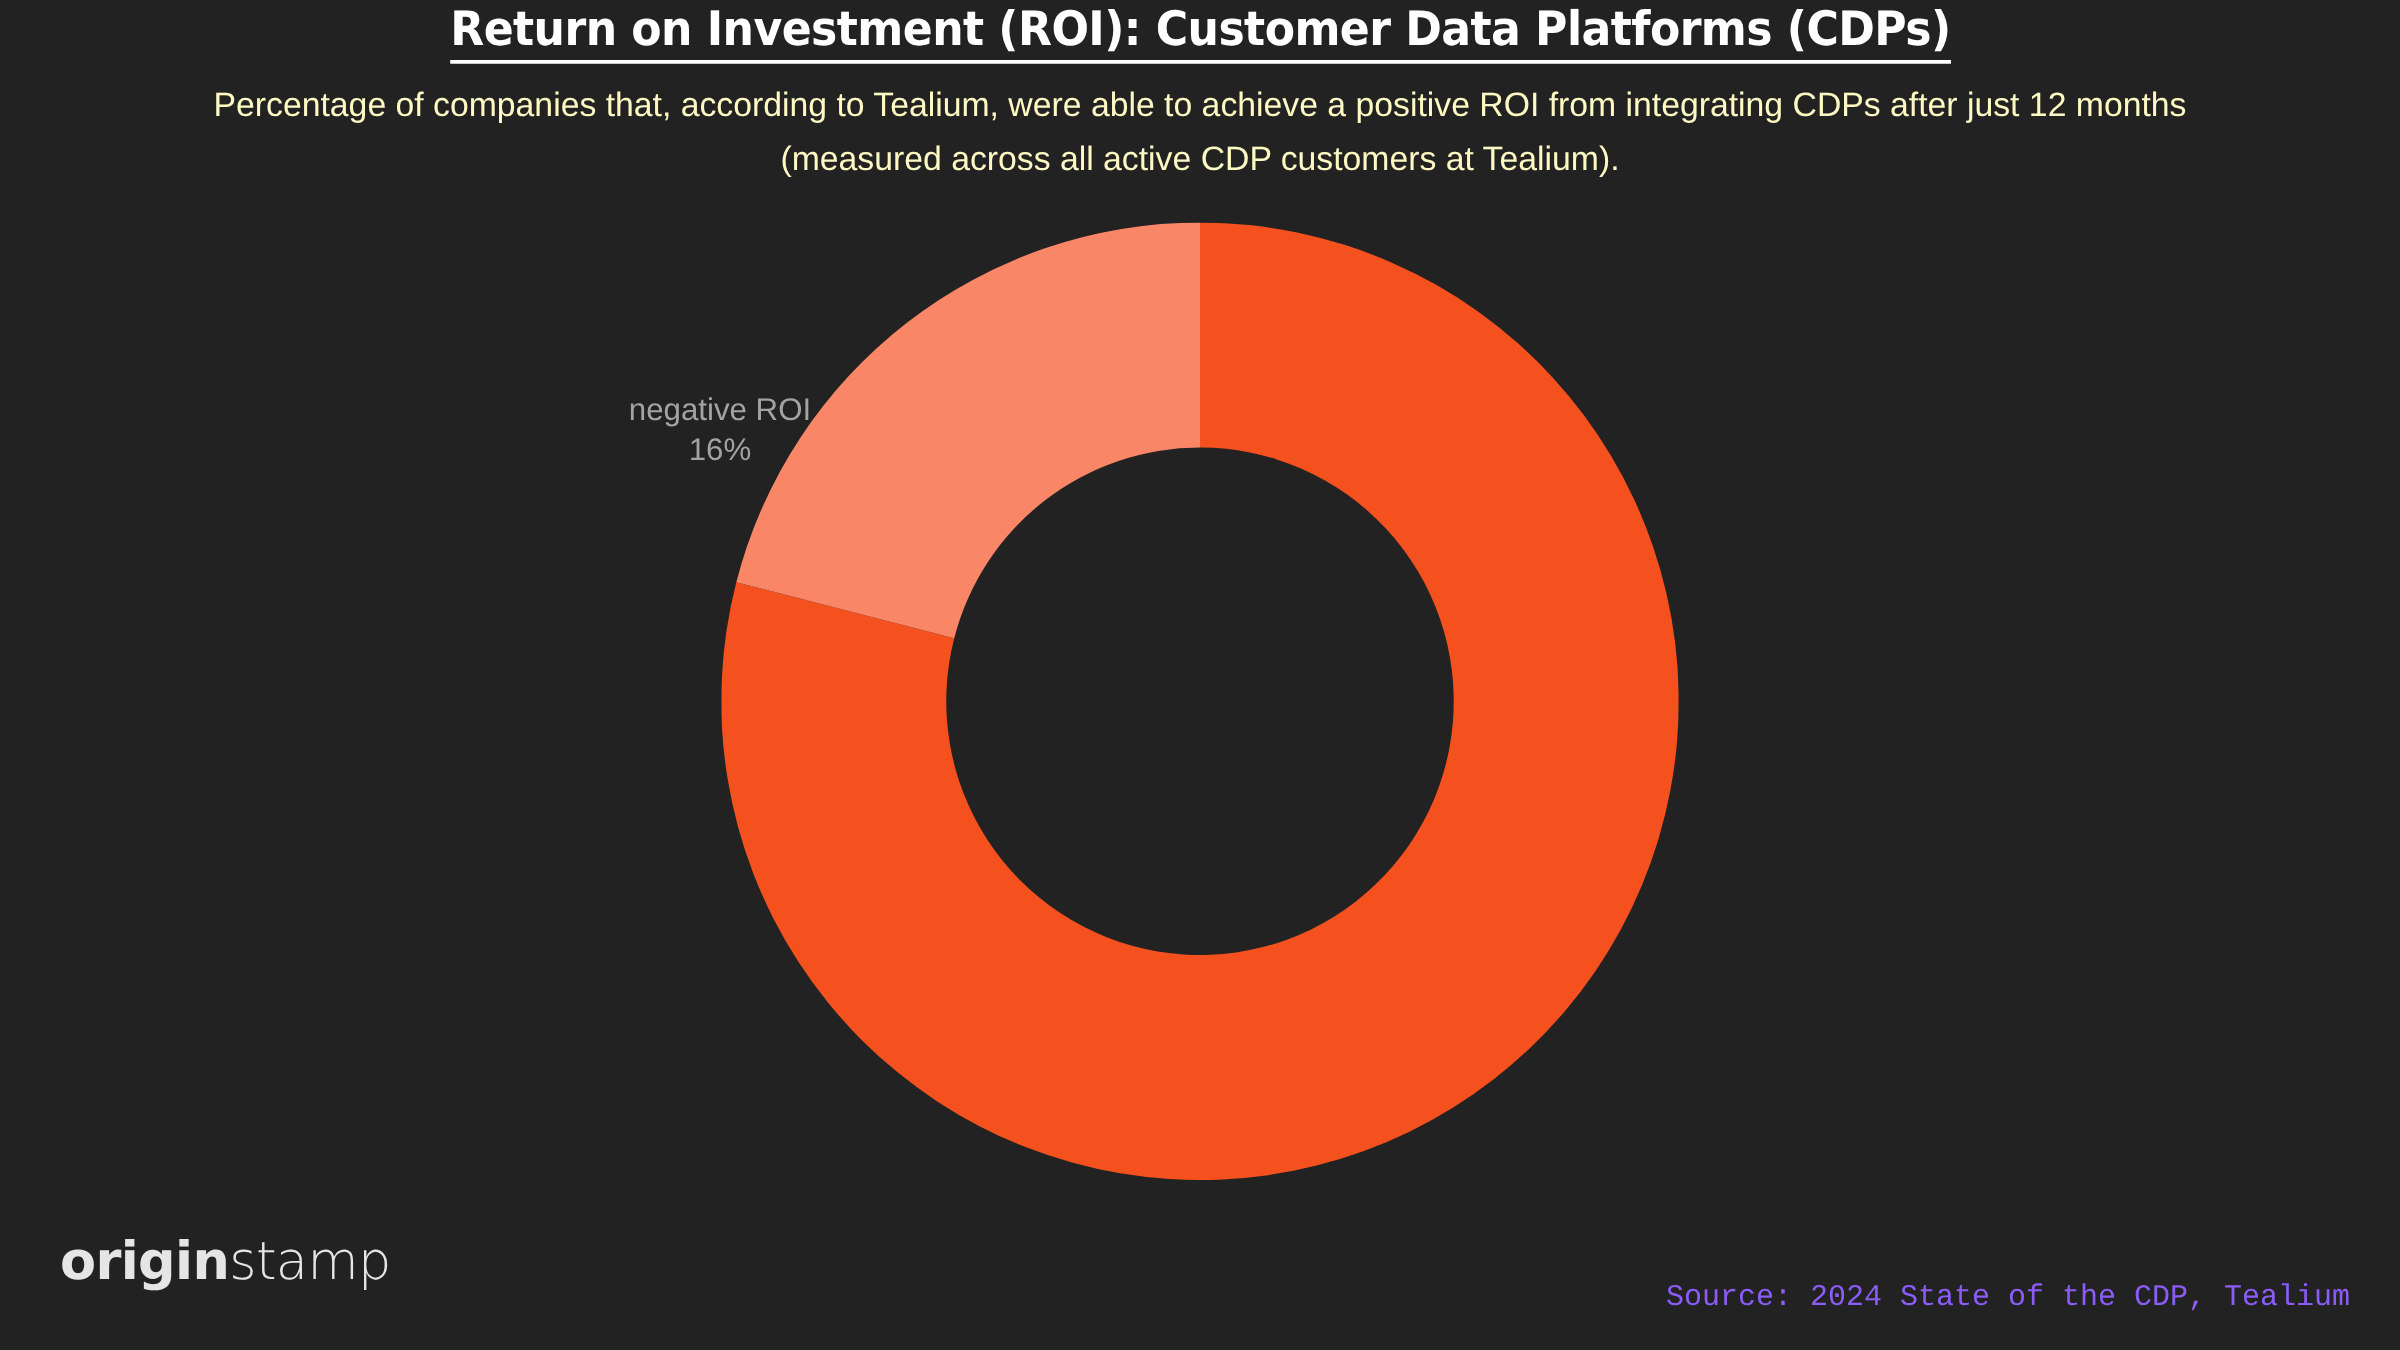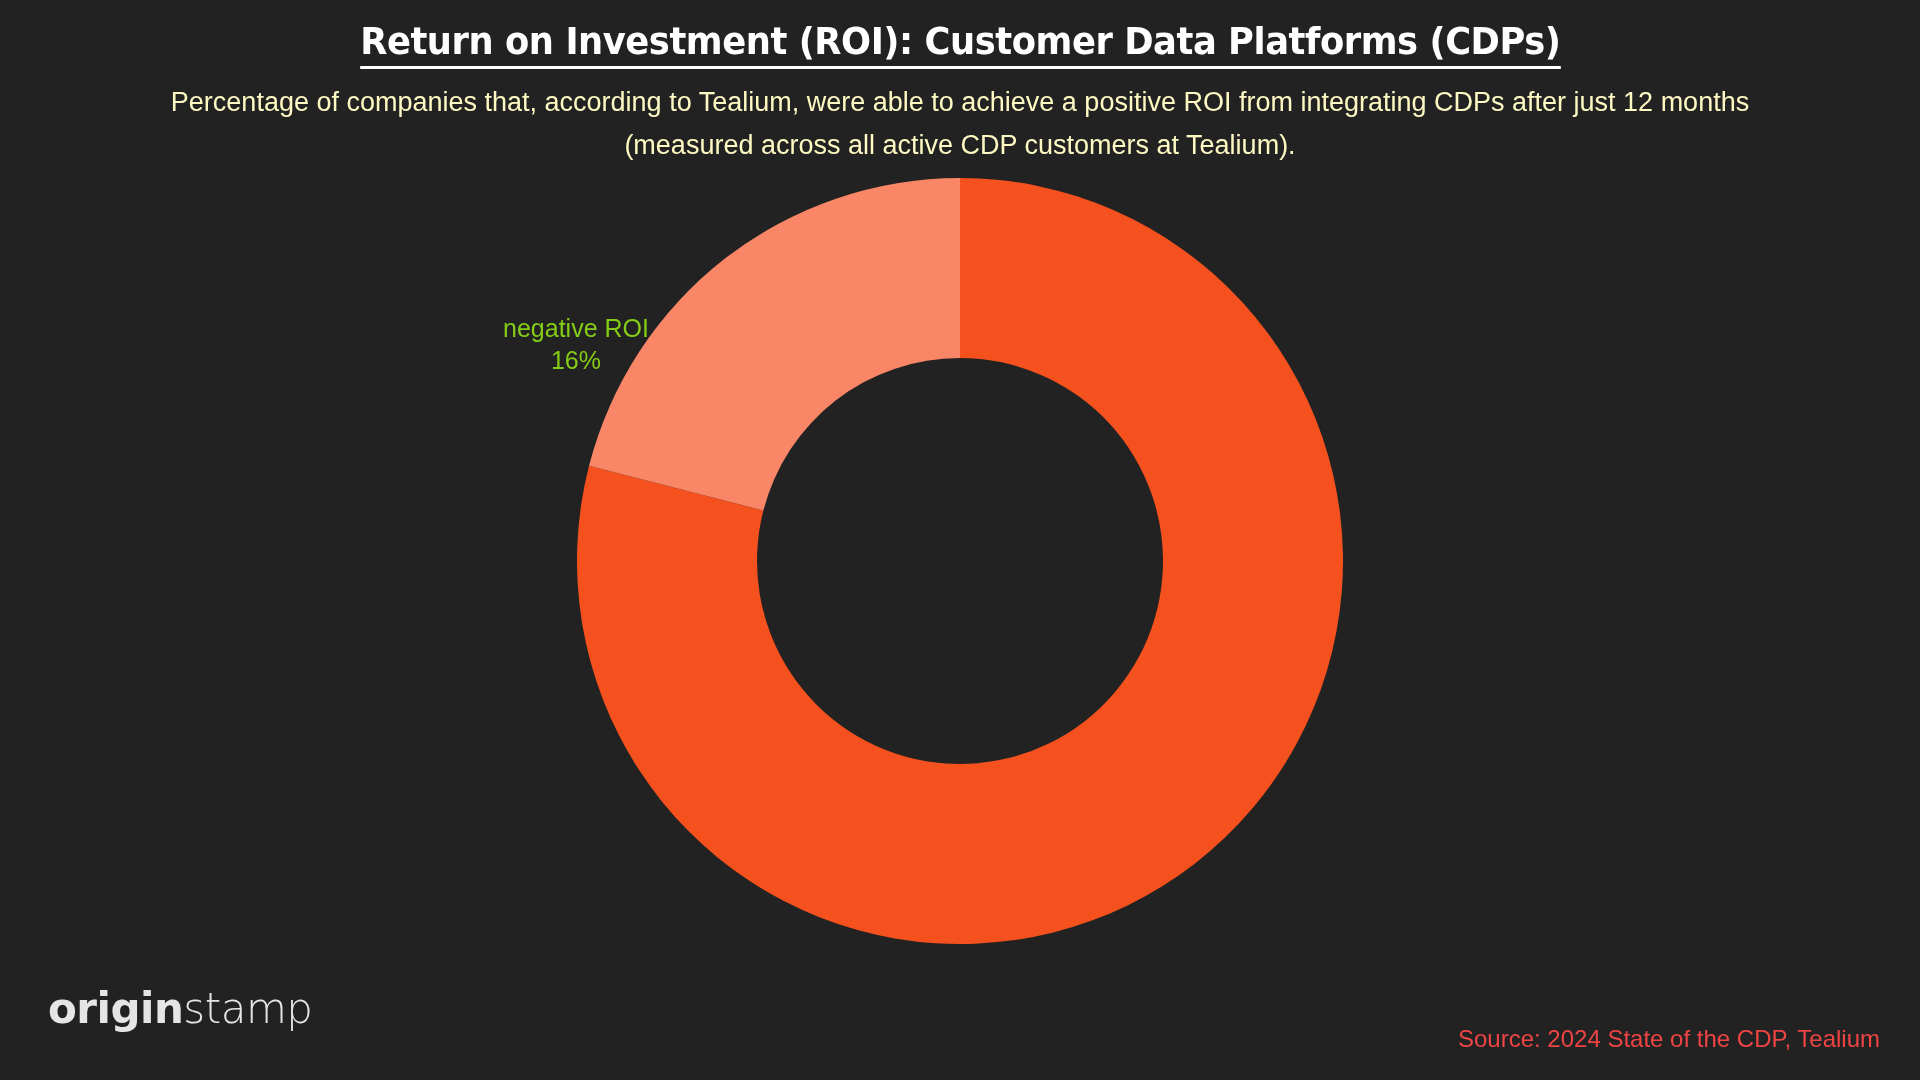--- a/index.html
+++ b/index.html
@@ -12,21 +12,20 @@
   #root {
     position:relative;
     width:1920px; height:1080px;
     background:#222222;
   }
 
   
   .header {
     position:absolute;
     top:0; left:0; right:0;
-    padding-top:18px;
     text-align:center;
   }
   .chart-title {
     display:inline-block;
     font-family:"DejaVu Sans", sans-serif;
     font-weight:700;
     font-size:38px;
     line-height:46px;
     letter-spacing:-0.5px;
     color:#ffffff;
@@ -60,21 +59,21 @@
     left:50%;
     top:28px;
     transform:translateX(-50%);
     width:766px; height:766px;
   }
   .donut-svg { display:block; width:766px; height:766px; }
 
   
   .slice-label {
     position:absolute;
-    color:#84cc16;
+    color:#a3a3a3;
     font-family:"Liberation Sans", sans-serif;
     font-size:25px;
     line-height:32px;
     text-align:center;
     white-space:nowrap;
   }
   .slice-label .lbl-name { display:block; }
   .slice-label .lbl-val  { display:block; }
 
   #label-negative { left:486px; top:162px; width:180px; }
@@ -90,24 +89,24 @@
     color:#e5e5e5;
     letter-spacing:-0.5px;
     user-select:none;
   }
   .logo .logo-strong { font-weight:700; }
   .logo .logo-light  { font-weight:300; }
 
   .source {
     position:absolute;
     right:40px; bottom:26px;
-    font-family:Liberation Sans, sans-serif;
+    font-family:Liberation Mono, monospace;
     font-size:24px;
     line-height:30px;
-    color:#ef4444;
+    color:#8b5cf6;
     white-space:nowrap;
   }
 </style>
 </head>
 <body>
 
 <div id="root">
 
   <div class="header">
     <div class="chart-title">Return on Investment (ROI): Customer Data Platforms (CDPs)</div>

